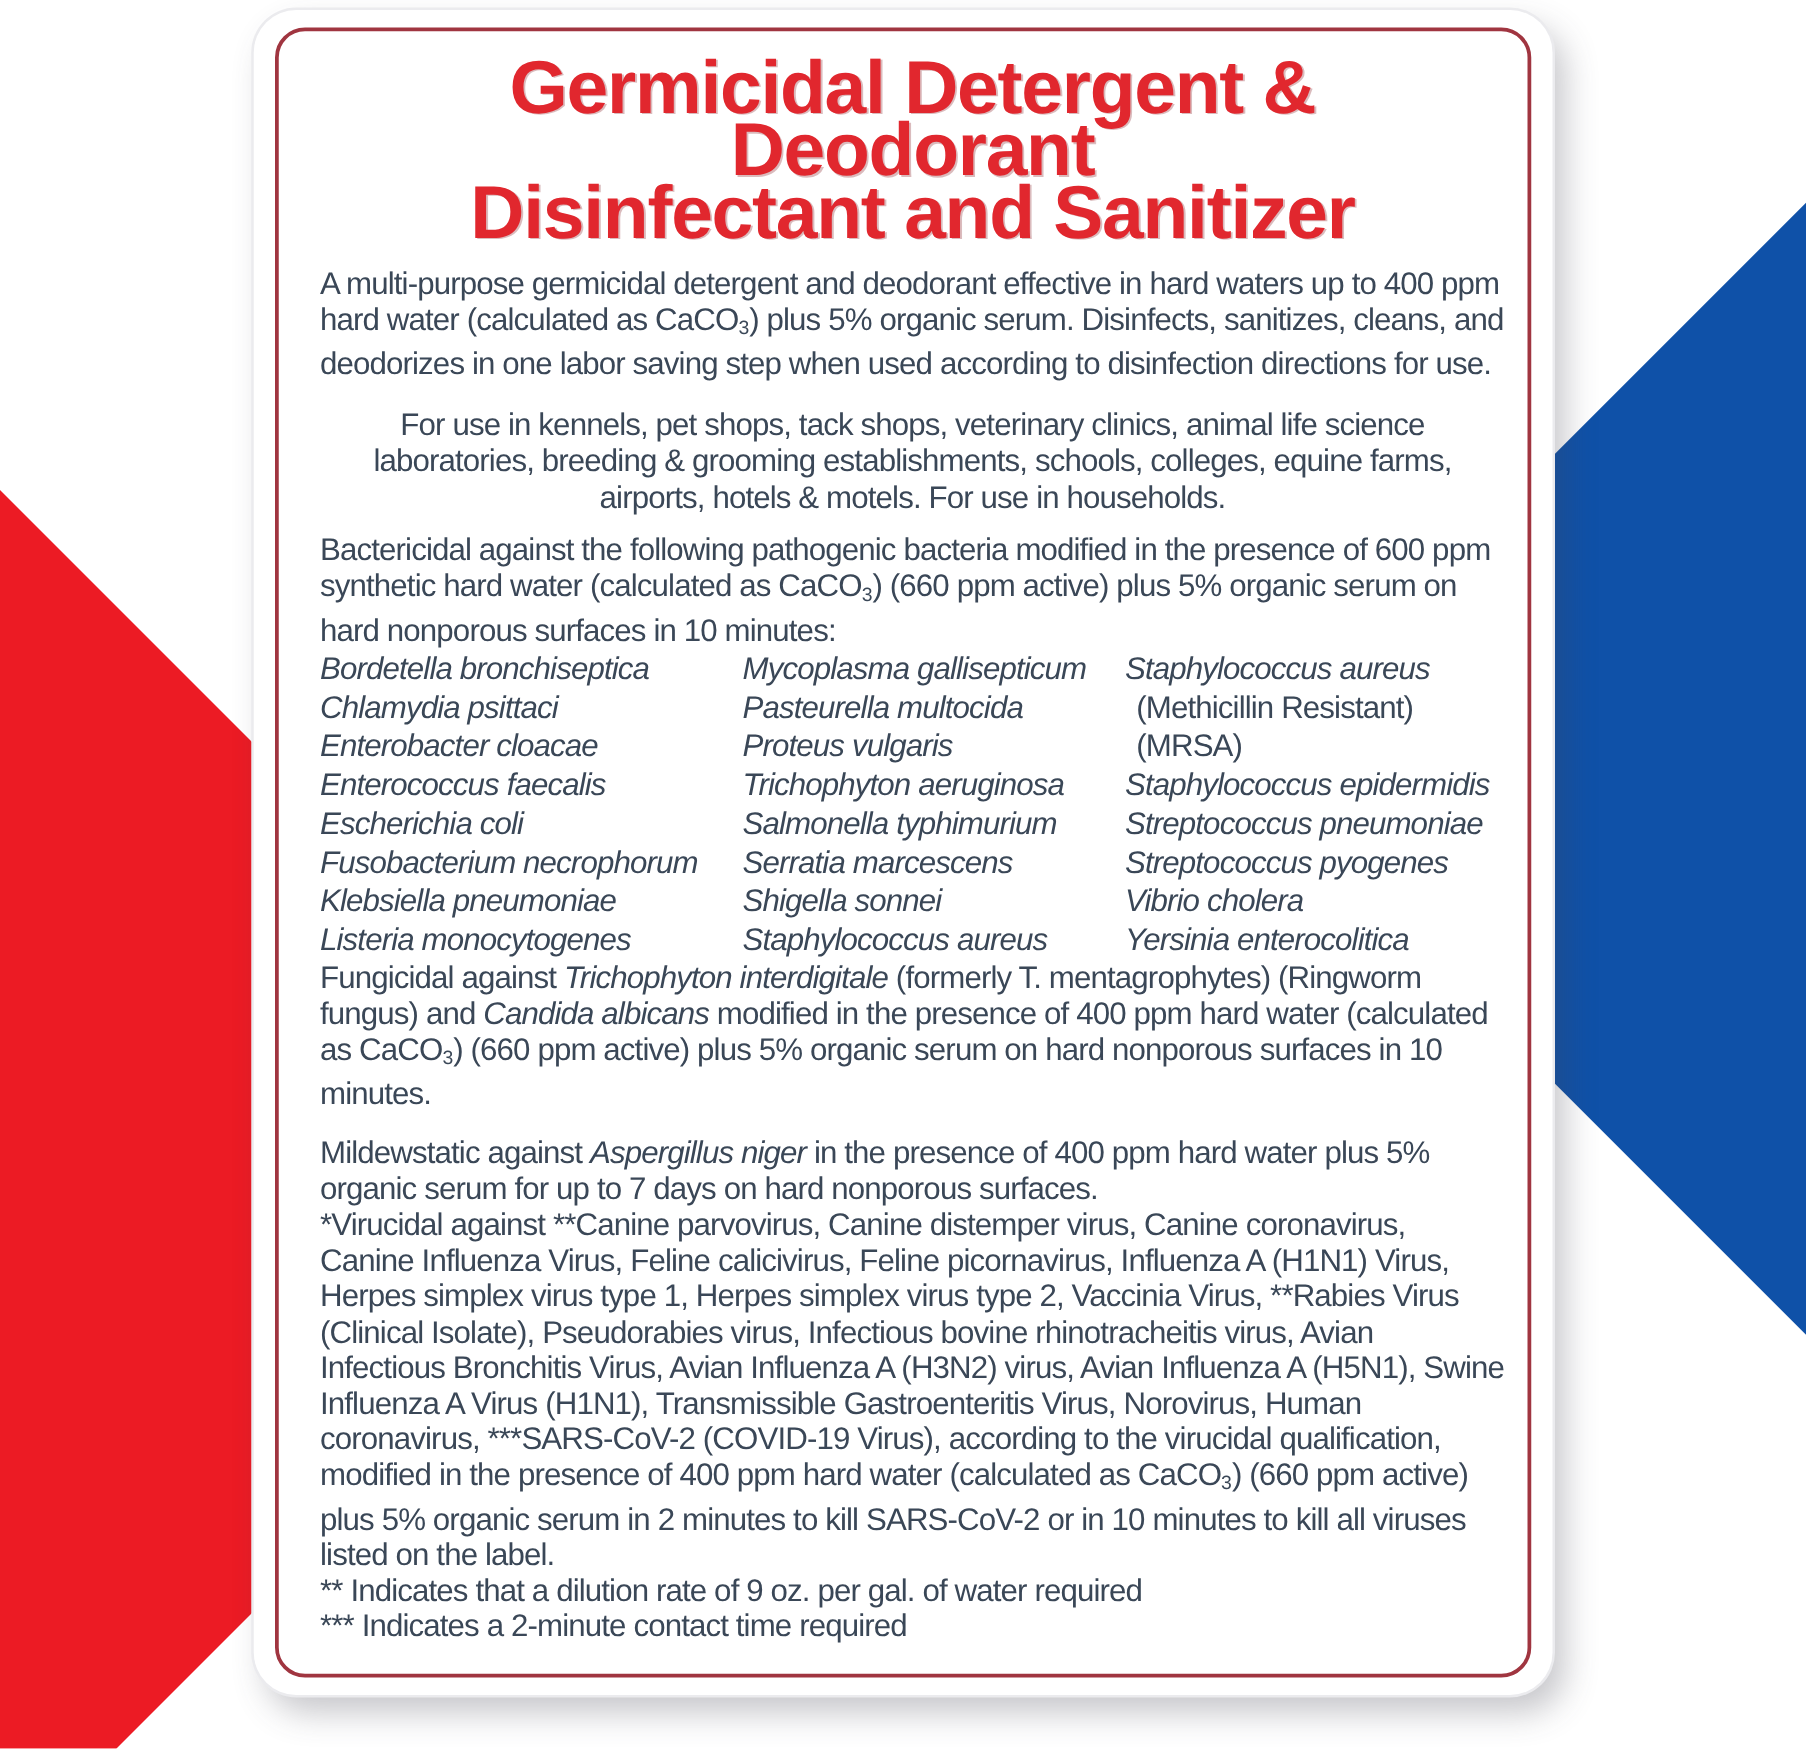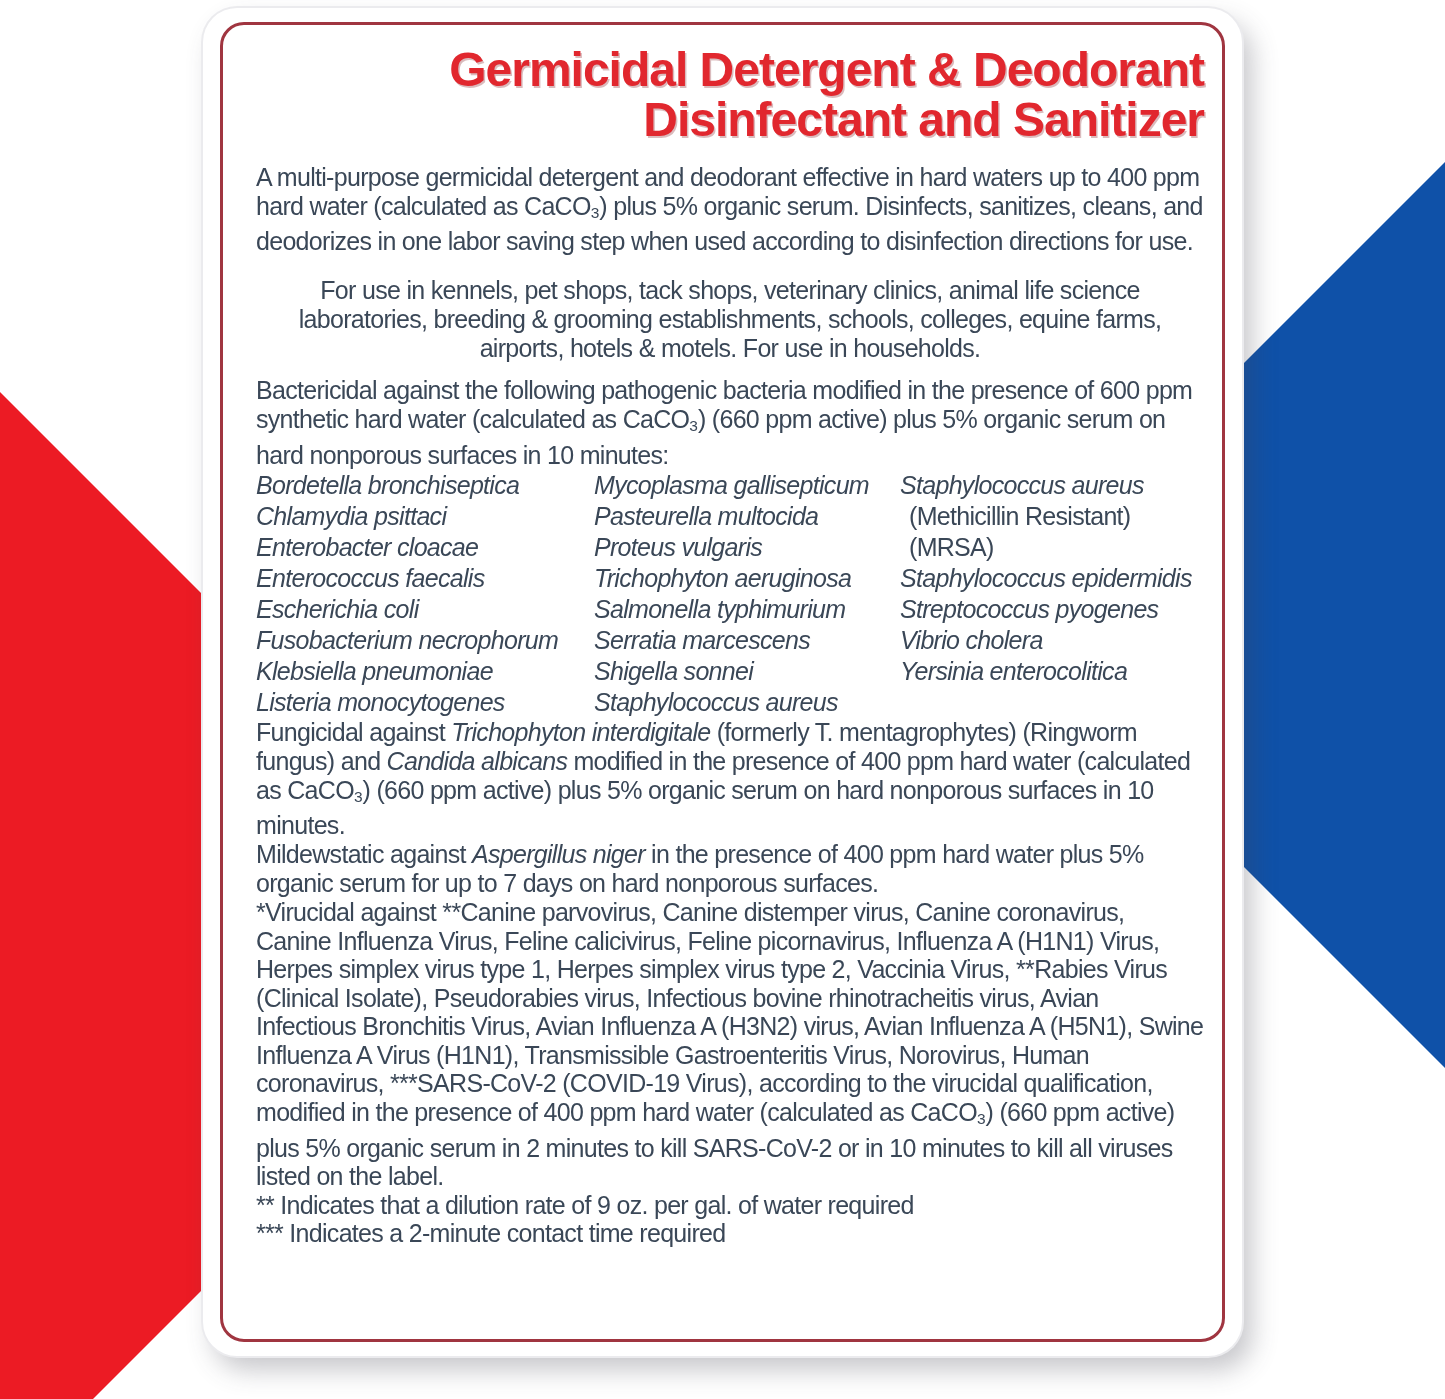--- a/index.html
+++ b/index.html
@@ -5,38 +5,38 @@
   html,body{margin:0;padding:0;}
   body{width:1445px;height:1399px;background:#ffffff;overflow:hidden;
        font-family:"Liberation Sans","DejaVu Sans",sans-serif;}
   .stage{position:relative;width:1445px;height:1399px;overflow:hidden;background:#ffffff;}
   .bg{position:absolute;left:0;top:0;width:1445px;height:1399px;display:block;}
   .card{position:absolute;left:203px;top:8px;width:1039px;height:1348px;
         background:var(--card-bg,#fff);border-radius:34px;
         box-shadow:0 0 0 2px #ebebee, 10px 14px 26px rgba(70,70,82,.30);}
   .border-frame{position:absolute;inset:14px 17px;border:3px solid var(--card-border,#a03540);
         border-radius:24px;box-sizing:border-box;padding:0 18px 0 33px;overflow:hidden;}
-  .title{margin:20px 0 0 0;text-align:right;color:var(--title,#e1272e);
-        font-size:48px;line-height:50px;font-weight:700;letter-spacing:-1px;
+  .title{margin:20px 0 0 0;text-align:center;color:var(--title,#e1272e);
+        font-size:60px;line-height:50px;font-weight:700;letter-spacing:-1px;
         text-shadow:1.5px 1.5px 0 rgba(122,12,18,.28);}
   .t-line{display:block;}
   .body{margin:0;color:var(--body-text,#3a4757);font-size:25px;line-height:29px;
         letter-spacing:-0.7px;}
   .p1{margin-top:18px;}
   .p2{margin-top:20px;text-align:center;}
   .p3{margin-top:13px;}
   .org-cols{display:flex;color:var(--body-text,#3a4757);
         font-size:25px;line-height:31px;letter-spacing:-0.7px;}
   .org-col{flex:0 0 auto;}
   .col1{width:338px;}
   .col2{width:306px;}
   .col3{flex:1 1 auto;}
   .org-line{white-space:nowrap;}
   .p4{margin-top:0;}
-  .p5{}
+  .p5{margin-top:18px;}
   .p6{line-height:28.5px;}
   .footnote{line-height:28px;}
   .f1{margin-top:0;}
   .f2{margin-top:0;}
   .it{font-style:italic;}
   .ind{padding-left:9px;}
   .sub{font-size:0.62em;vertical-align:-0.22em;letter-spacing:0;}
 </style>
 </head>
 <body style="background: rgb(255, 255, 255);">
@@ -81,20 +81,21 @@
             <div class="org-line it">Salmonella typhimurium</div>
             <div class="org-line it">Serratia marcescens</div>
             <div class="org-line it">Shigella sonnei</div>
             <div class="org-line it">Staphylococcus aureus</div>
           </div>
         <div class="org-col col3">
             <div class="org-line it">Staphylococcus aureus</div>
             <div class="org-line ind">(Methicillin Resistant)</div>
             <div class="org-line ind">(MRSA)</div>
             <div class="org-line it">Staphylococcus epidermidis</div>
+            <div class="org-line it">Streptococcus pneumoniae</div>
             <div class="org-line it">Streptococcus pyogenes</div>
             <div class="org-line it">Vibrio cholera</div>
             <div class="org-line it">Yersinia enterocolitica</div>
           </div>
       </div>
 
       <p class="body p4"><span>Fungicidal against </span><span class="it">Trichophyton interdigitale</span><span> (formerly T. mentagrophytes) (Ringworm fungus) and </span><span class="it">Candida albicans</span><span> modified in the presence of 400 ppm hard water (calculated as CaCO</span><span class="sub">3</span><span>) (660 ppm active) plus 5% organic serum on hard nonporous surfaces in 10 minutes.</span></p>
 
       <p class="body p5"><span>Mildewstatic against </span><span class="it">Aspergillus niger</span><span> in the presence of 400 ppm hard water plus 5% organic serum for up to 7 days on hard nonporous surfaces.</span></p>
 

